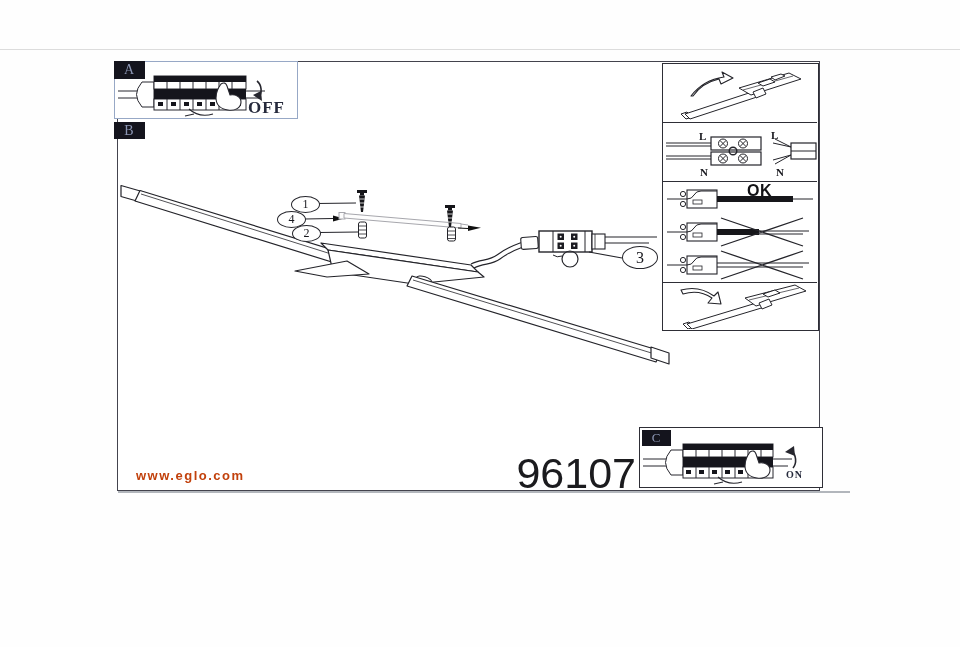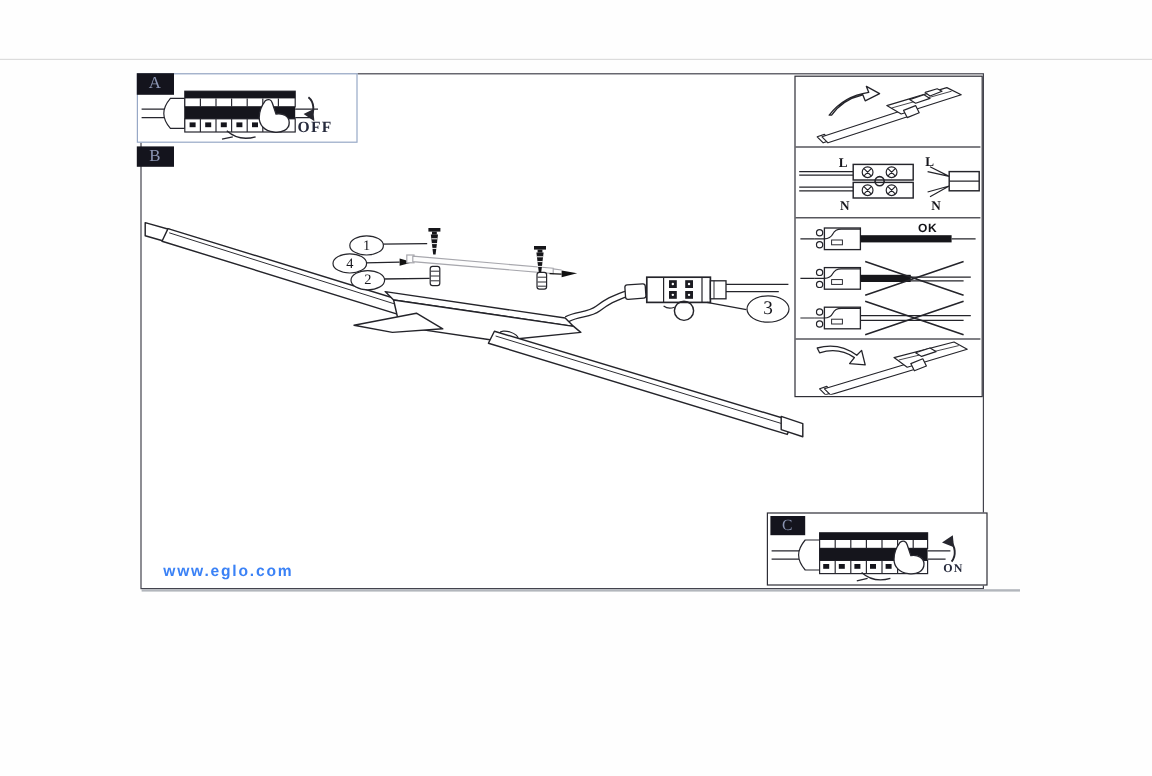--- a/index.html
+++ b/index.html
@@ -15,37 +15,37 @@
          border:1px solid #97a8c6;box-sizing:border-box;}
   #box-c{position:absolute;left:639px;top:427px;width:184px;height:61px;background:#fff;
          border:1.6px solid #2e2e36;box-sizing:border-box;}
   .step-label{position:absolute;background:#14141d;color:#8b95b3;
               font-family:"Liberation Serif",serif;font-size:14px;line-height:17px;
               text-align:center;letter-spacing:1px;}
   #label-a{left:-1px;top:-1px;width:31px;height:18px;}
   #label-b{position:absolute;left:114px;top:122px;width:31px;height:17px;}
   #label-c{left:2px;top:2px;width:29px;height:16px;font-size:13px;line-height:16px;}
   .state-label{position:absolute;font-family:"Liberation Serif",serif;font-weight:bold;
-               font-size:13px;color:#262a3c;letter-spacing:1px;}
+               font-size:17px;color:#262a3c;letter-spacing:1px;}
   
   #right-panel{position:absolute;left:662px;top:63px;width:157px;height:268px;
                border:1.6px solid #2e2e36;background:#fff;box-sizing:border-box;}
   .prow{position:absolute;left:0;width:154px;box-sizing:border-box;}
   .prow.b{border-bottom:1.4px solid #2e2e36;}
   .wire-label{position:absolute;font-family:"Liberation Serif",serif;font-weight:bold;
               font-size:11px;color:#17171d;line-height:11px;}
   .ok-label{position:absolute;font-family:"Liberation Sans",sans-serif;font-weight:bold;
-            font-size:10px;color:#121216;line-height:11px;letter-spacing:.5px;margin-left:18px;}
+            font-size:16px;color:#121216;line-height:11px;letter-spacing:.5px;}
   
   .callout{position:absolute;border:1.3px solid #26262c;border-radius:50%;background:#fff;
            display:flex;align-items:center;justify-content:center;
            font-family:"Liberation Serif",serif;font-size:12px;color:#17171d;}
   
   #website{position:absolute;left:136px;top:468px;font-size:13px;font-weight:bold;
-           letter-spacing:1.5px;color:#3b82f6;}
+           letter-spacing:1.5px;color:#c2410c;}
   #product-number{position:absolute;left:500px;top:455px;width:136px;height:37px;
                   text-align:right;font-size:43px;line-height:37px;color:#1b1b1e;
                   font-family:"Liberation Sans",sans-serif;}
   svg{display:block;}
 </style>
 </head>
 <body>
 
 <div id="canvas">
 
@@ -307,14 +307,15 @@
       <g>
         <path d="M153,40 a9,11 0 0 0 -1.5,-17" fill="none" stroke="#26262e" stroke-width="1.6"></path>
         <polygon points="145,24 154,18 155,28" fill="#26262e"></polygon>
       </g>
     </svg>
     <div class="step-label" id="label-c">C</div>
     <span class="state-label" style="left:146px;top:41px;font-size:10px">ON</span>
   </div>
 
   <div id="website">www.eglo.com</div>
+  <div id="product-number">96107</div>
 
 </div>
 
 </body></html>

